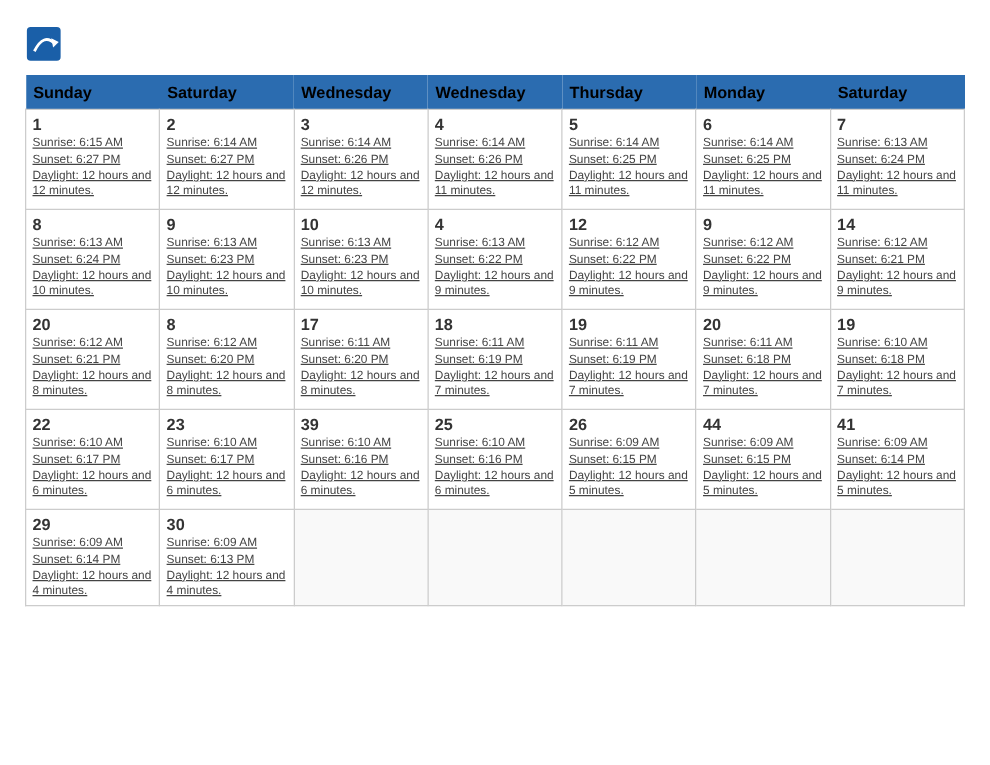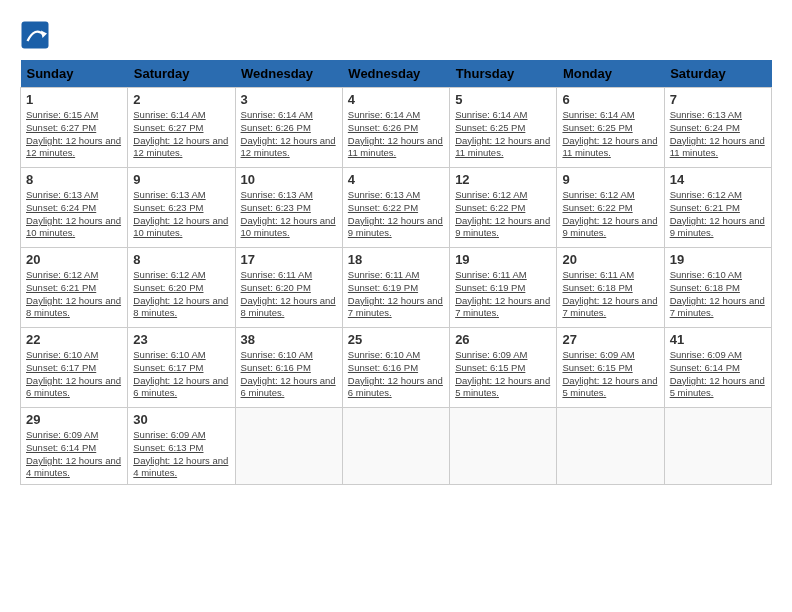--- a/index.html
+++ b/index.html
@@ -213,33 +213,33 @@
       <tr>
         <td>
           <span class="day-number">22</span>
           <div class="day-info">Sunrise: 6:10 AM<br>Sunset: 6:17 PM<br>Daylight: 12 hours and 6 minutes.</div>
         </td>
         <td>
           <span class="day-number">23</span>
           <div class="day-info">Sunrise: 6:10 AM<br>Sunset: 6:17 PM<br>Daylight: 12 hours and 6 minutes.</div>
         </td>
         <td>
-          <span class="day-number">38</span>
+          <span class="day-number">39</span>
           <div class="day-info">Sunrise: 6:10 AM<br>Sunset: 6:16 PM<br>Daylight: 12 hours and 6 minutes.</div>
         </td>
         <td>
           <span class="day-number">25</span>
           <div class="day-info">Sunrise: 6:10 AM<br>Sunset: 6:16 PM<br>Daylight: 12 hours and 6 minutes.</div>
         </td>
         <td>
           <span class="day-number">26</span>
           <div class="day-info">Sunrise: 6:09 AM<br>Sunset: 6:15 PM<br>Daylight: 12 hours and 5 minutes.</div>
         </td>
         <td>
-          <span class="day-number">27</span>
+          <span class="day-number">44</span>
           <div class="day-info">Sunrise: 6:09 AM<br>Sunset: 6:15 PM<br>Daylight: 12 hours and 5 minutes.</div>
         </td>
         <td>
           <span class="day-number">41</span>
           <div class="day-info">Sunrise: 6:09 AM<br>Sunset: 6:14 PM<br>Daylight: 12 hours and 5 minutes.</div>
         </td>
       </tr>
       <tr>
         <td>
           <span class="day-number">29</span>

